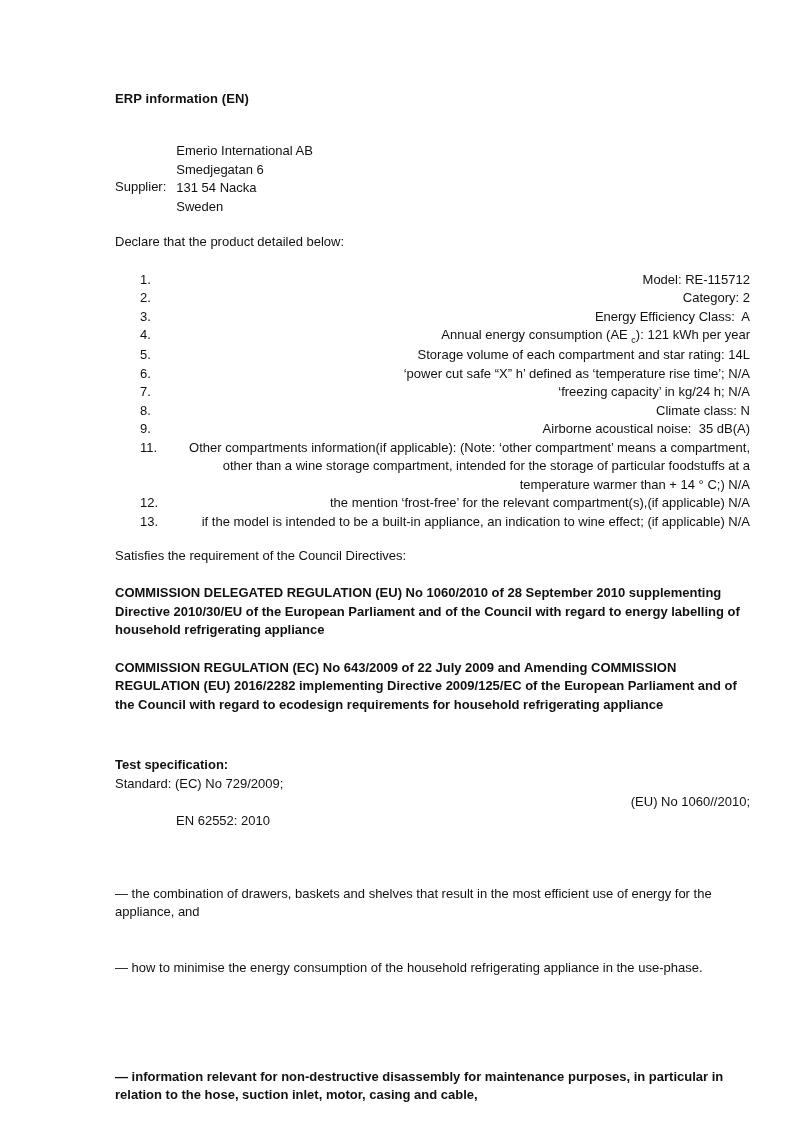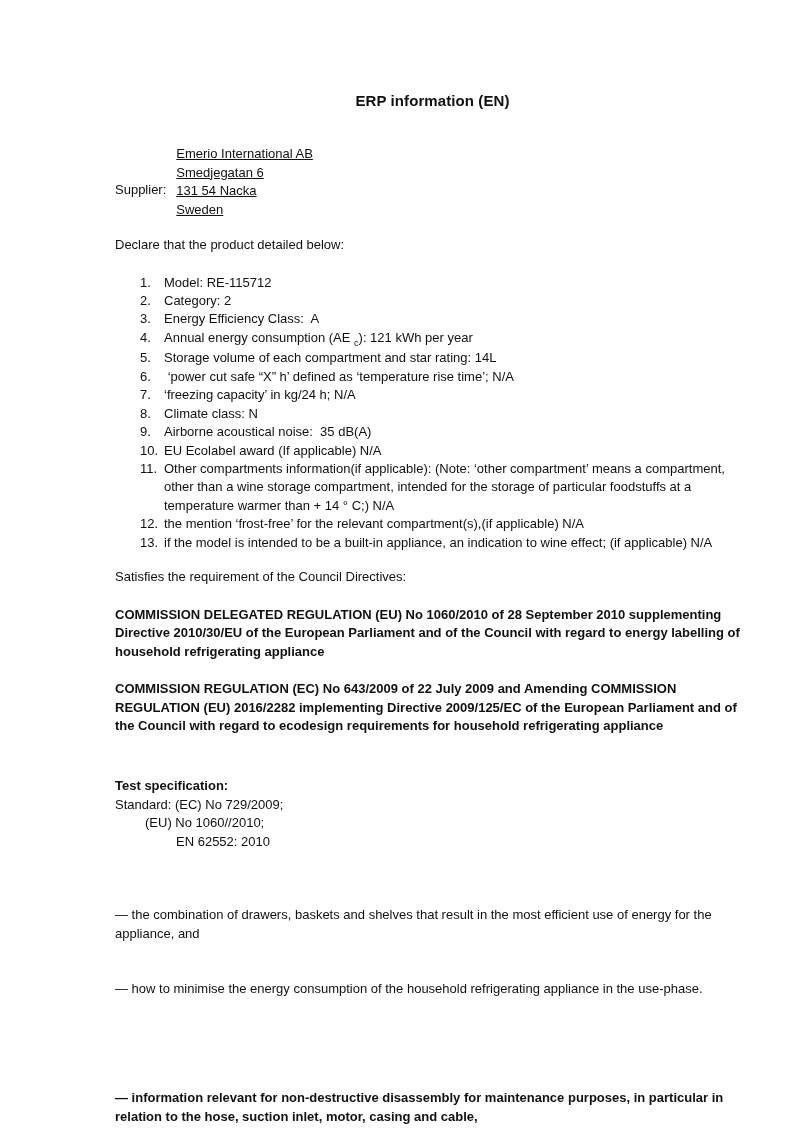--- a/index.html
+++ b/index.html
@@ -13,63 +13,63 @@
   }
   .page {
     width: 802px;
     min-height: 1134px;
     background: #ffffff;
     padding: 90px 52px 40px 115px;
     font-size: 13px;
     line-height: 1.42;
   }
   .doc-title {
-    text-align: center;
-    font-size: 15px;
+    font-size: 13px;
     font-weight: bold;
     margin-bottom: 34px;
     letter-spacing: 0.1px;
   }
   .supplier {
     display: flex;
     margin-bottom: 17px;
   }
   .supplier-label {
     flex: none;
     margin-right: 10px;
     margin-top: 36px;
   }
-  .supplier-lines .line { white-space: pre-wrap; text-decoration: underline; }
+  .supplier-lines .line { white-space: pre-wrap; }
   .para { margin-bottom: 19px; white-space: pre-wrap; }
   .numlist {
     margin-left: 25px;
     margin-bottom: 12px;
   }
   .numlist .li {
     display: flex;
     align-items: flex-start;
   }
   .numlist .num {
     flex: none;
     width: 24px;
   }
   .numlist .txt {
     flex: 1;
     white-space: pre-wrap;
+    text-align: right;
   }
   .subsc {
     font-size: 9px;
     vertical-align: sub;
   }
   .satisfies { margin: 16px 0 19px 0; }
   .regulation { margin-bottom: 19px; white-space: pre-wrap; font-weight: bold; }
   .regulation.last { margin-bottom: 42px; }
   .testspec { margin-bottom: 18px; }
   .testspec .heading { font-weight: bold; }
-  .testspec .indent-1 { padding-left: 30px; }
+  .testspec .indent-1 { padding-left: 30px; text-align: right; }
   .testspec .indent-2 { padding-left: 61px; }
   .dash-block { margin-bottom: 17px; white-space: pre-wrap; }
   .bold-block { margin-bottom: 30px; font-weight: bold; white-space: pre-wrap; }
 </style>
 </head>
 <body>
 
 <div class="page">
 
   <h1 class="doc-title">ERP information (EN)</h1>
@@ -126,24 +126,20 @@
     <div class="li">
       <span class="num">8.</span>
       <span class="txt">Climate class: N</span>
     </div>
 
     <div class="li">
       <span class="num">9.</span>
       <span class="txt">Airborne acoustical noise:  35 dB(A)</span>
     </div>
 
-    <div class="li">
-      <span class="num">10.</span>
-      <span class="txt">EU Ecolabel award (If applicable) N/A</span>
-    </div>
 
     <div class="li">
       <span class="num">11.</span>
       <span class="txt">Other compartments information(if applicable): (Note: ‘other compartment’ means a compartment, other than a wine storage compartment, intended for the storage of particular foodstuffs at a temperature warmer than + 14 ° C;) N/A</span>
     </div>
 
     <div class="li">
       <span class="num">12.</span>
       <span class="txt">the mention ‘frost-free’ for the relevant compartment(s),(if applicable) N/A</span>
     </div>

